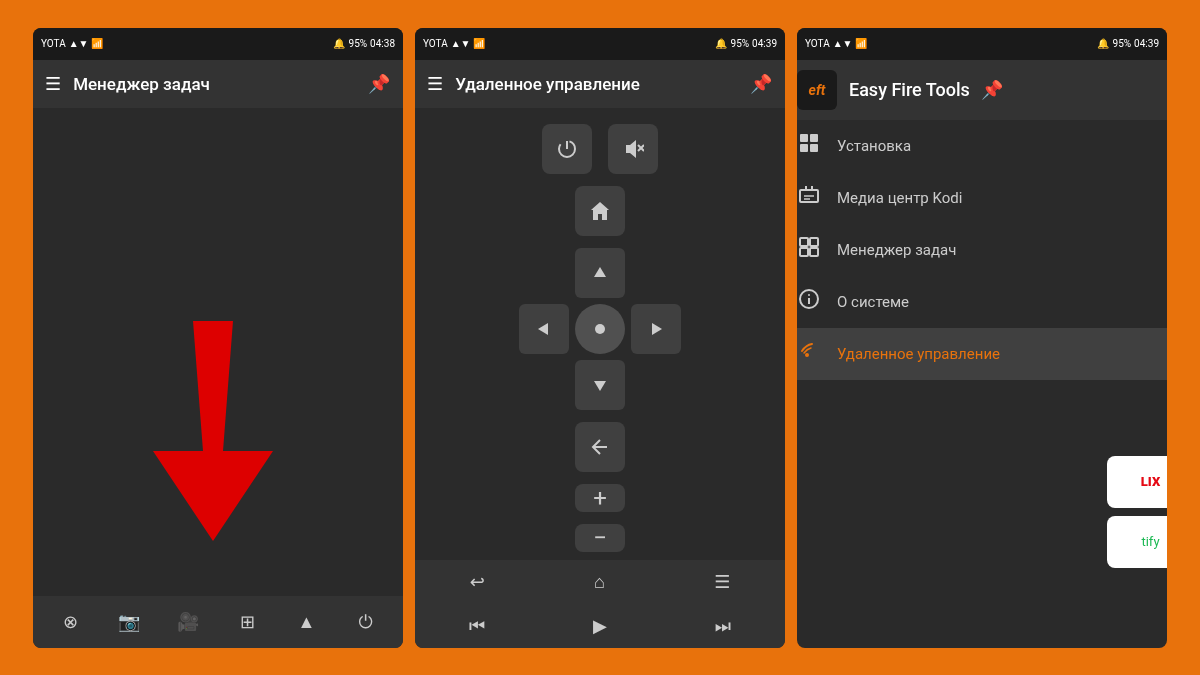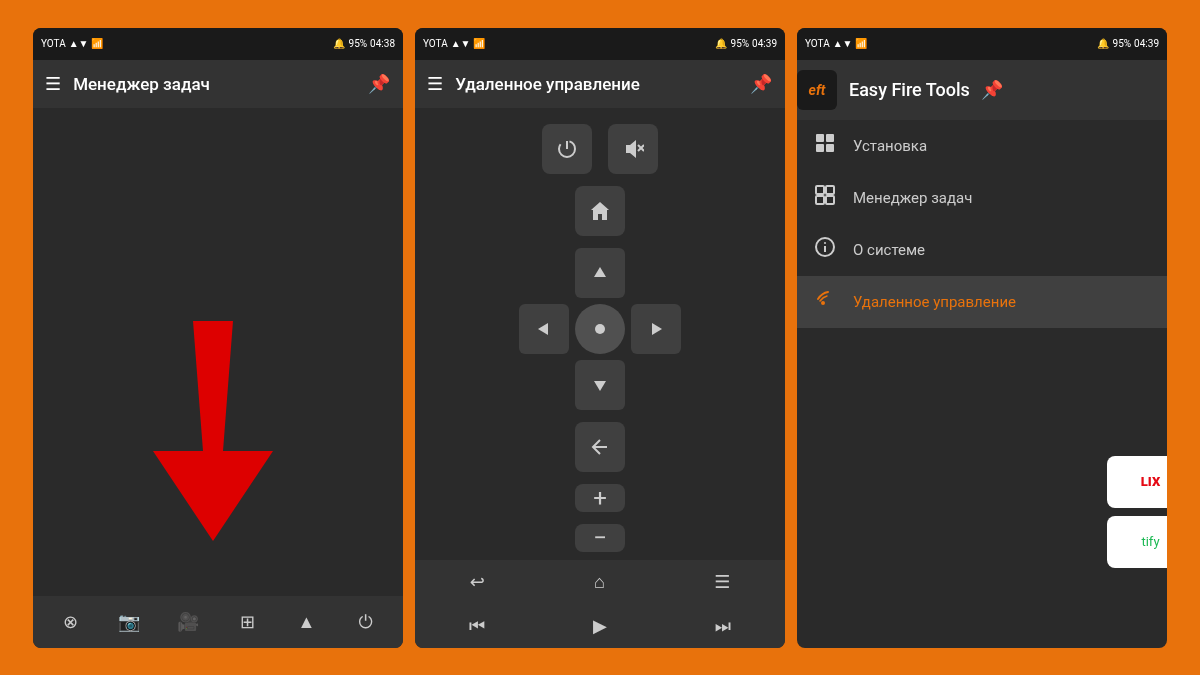--- a/index.html
+++ b/index.html
@@ -240,21 +240,21 @@
 
     .sidebar-menu {
       flex: 1;
       display: flex;
       flex-direction: column;
     }
     .menu-item {
       height: 52px;
       display: flex;
       align-items: center;
-      padding: 0 16px;
+      padding: 0 0;
       gap: 16px;
       color: #ccc;
       font-size: 15px;
     }
     .menu-item.active {
       background: #404040;
       color: #E8720C;
     }
     .menu-item-icon {
       font-size: 20px;
@@ -492,20 +492,32 @@
           <rect x="12" y="2" width="8" height="8" rx="1" fill="#ccc"></rect>
           <rect x="2" y="12" width="8" height="8" rx="1" fill="#ccc"></rect>
           <rect x="12" y="12" width="8" height="8" rx="1" fill="#ccc"></rect>
         </svg>
       </span>
       <span>Установка</span>
     </div>
     <div class="menu-item">
       <span class="menu-item-icon">
         <svg width="22" height="22" viewBox="0 0 22 22" fill="none">
+          <rect x="2" y="6" width="18" height="12" rx="1" stroke="#ccc" stroke-width="2" fill="none"></rect>
+          <line x1="8" y1="2" x2="8" y2="6" stroke="#ccc" stroke-width="2"></line>
+          <line x1="14" y1="2" x2="14" y2="6" stroke="#ccc" stroke-width="2"></line>
+          <line x1="6" y1="12" x2="16" y2="12" stroke="#ccc" stroke-width="1.5"></line>
+          <line x1="6" y1="15" x2="12" y2="15" stroke="#ccc" stroke-width="1.5"></line>
+        </svg>
+      </span>
+      <span>Медиа центр Kodi</span>
+    </div>
+    <div class="menu-item">
+      <span class="menu-item-icon">
+        <svg width="22" height="22" viewBox="0 0 22 22" fill="none">
           <rect x="2" y="2" width="8" height="8" rx="1" stroke="#ccc" stroke-width="2" fill="none"></rect>
           <rect x="12" y="2" width="8" height="8" rx="1" stroke="#ccc" stroke-width="2" fill="none"></rect>
           <rect x="2" y="12" width="8" height="8" rx="1" stroke="#ccc" stroke-width="2" fill="none"></rect>
           <rect x="12" y="12" width="8" height="8" rx="1" stroke="#ccc" stroke-width="2" fill="none"></rect>
         </svg>
       </span>
       <span>Менеджер задач</span>
     </div>
     <div class="menu-item">
       <span class="menu-item-icon">

